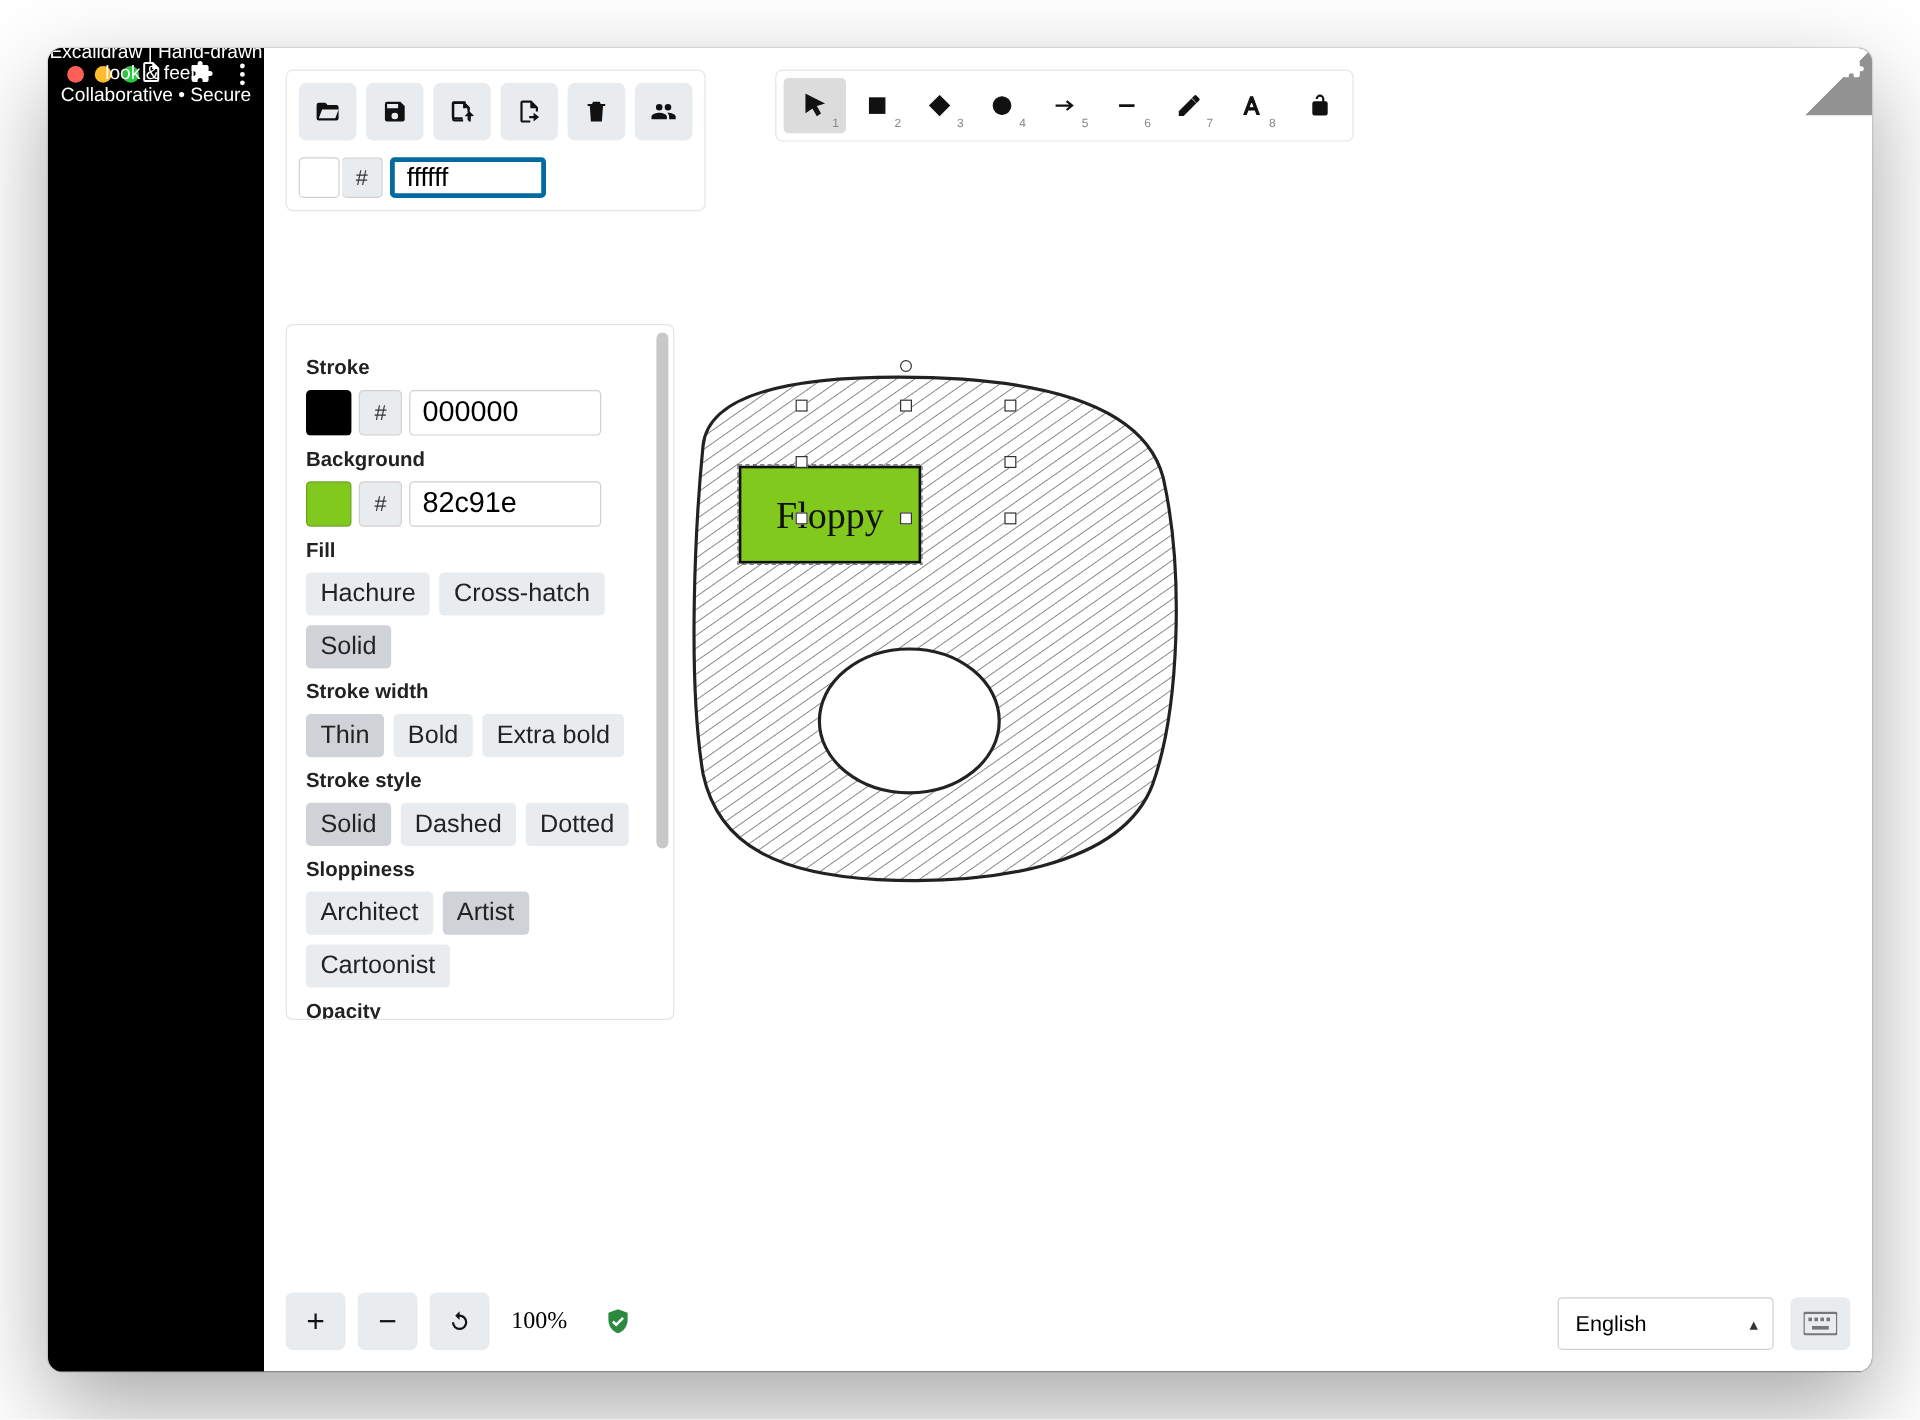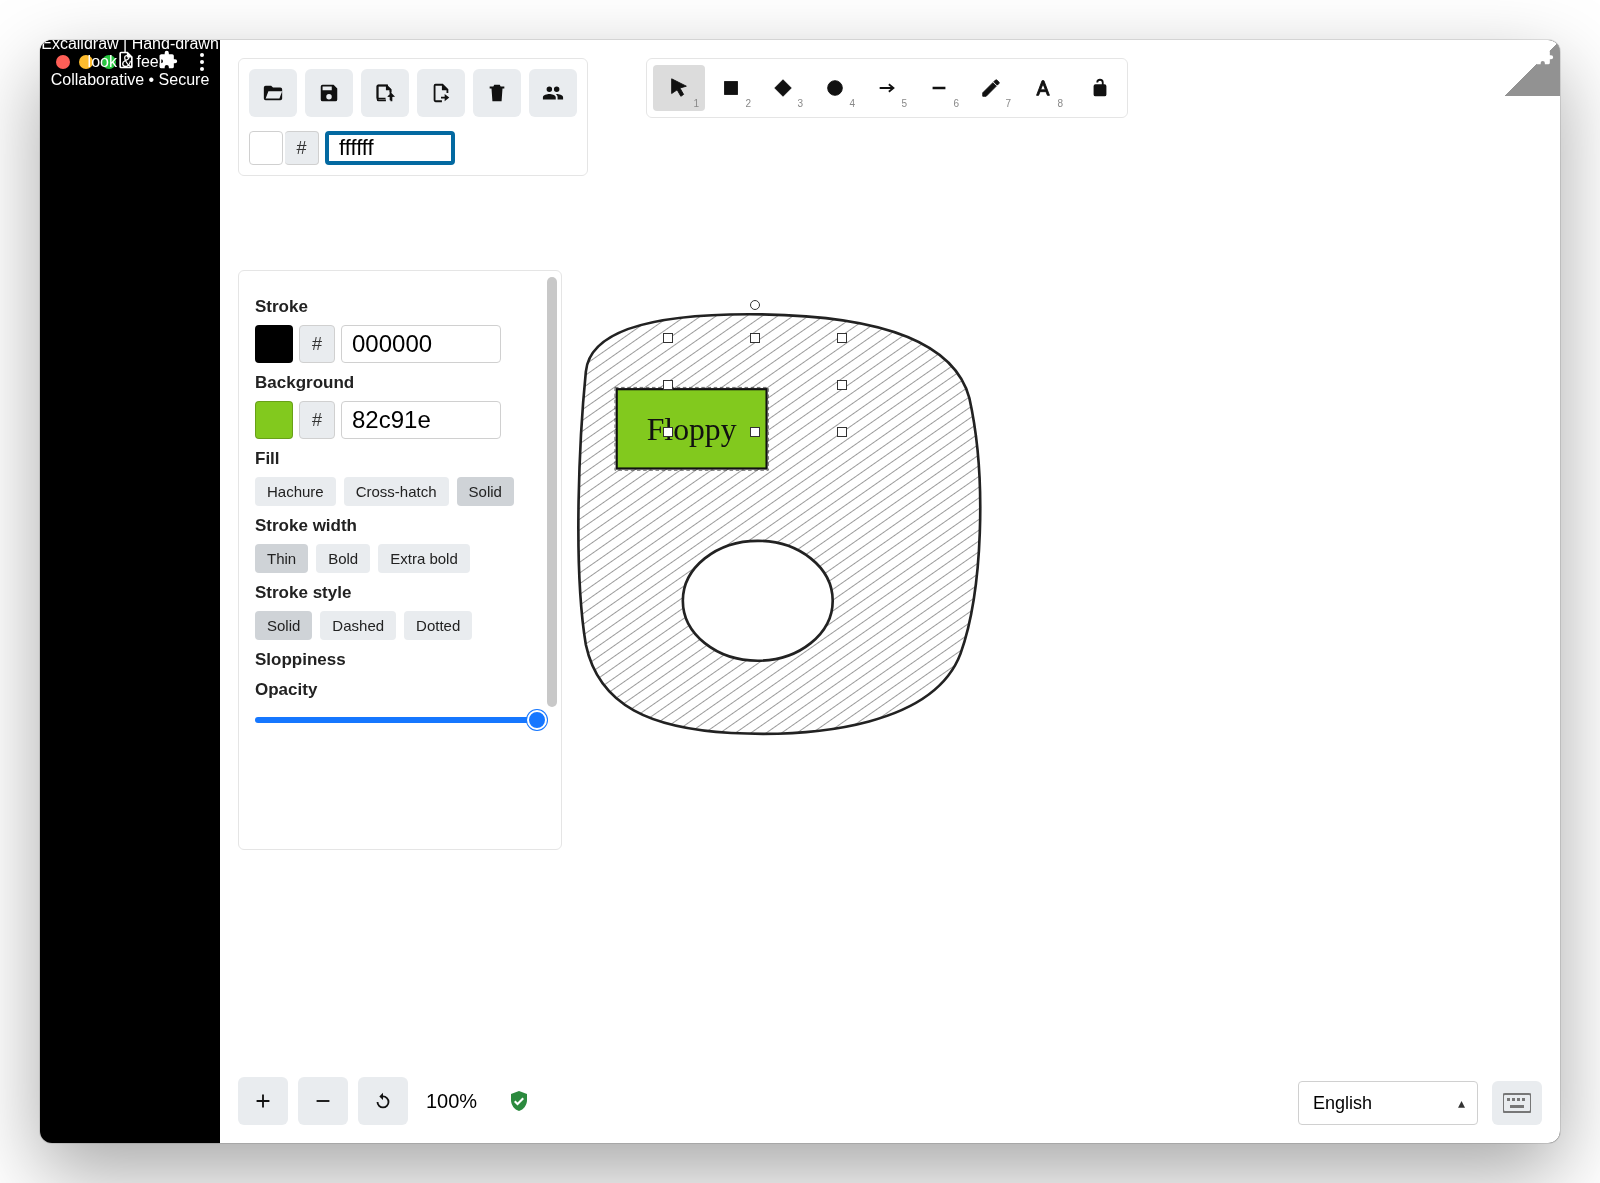--- a/index.html
+++ b/index.html
@@ -165,21 +165,21 @@
     border: 1px solid #d0d0d0;
     border-radius: 4px;
     padding: 0 10px;
     font-size: 24px;
   }
   .chip-row { display: flex; gap: 8px; flex-wrap: wrap; margin-bottom: 4px; }
   .chip {
     padding: 6px 12px;
     background: #e9ecef;
     border: none; border-radius: 4px;
-    font-size: 15px; color: #222;
+    font-size: 21px; color: #222;
     cursor: pointer;
   }
   .chip.active { background: #cfd3d7; }
   .slider-wrap { margin-top: 6px; position: relative; height: 24px; }
   .slider-track {
     position: absolute; left: 0; right: 0; top: 9px;
     height: 6px; background: #1677ff; border-radius: 3px;
   }
   .slider-thumb {
     position: absolute; right: -2px; top: 2px;
@@ -187,21 +187,21 @@
     background: #1677ff; border: 2px solid #fff;
     box-shadow: 0 0 0 1px #1677ff;
   }
   
   .zoom-bar {
     position: absolute;
     left: 18px; bottom: 18px;
     display: flex; gap: 10px; align-items: center;
   }
   .zoom-bar .sq-btn { width: 50px; height: 48px; font-size: 26px; font-weight: 600; color:#111; }
-  .zoom-text { font-size: 20px; font-weight: 500; padding: 0 8px; }
+  .zoom-text { font-size: 20px; font-weight: 500; padding: 0 8px; font-family: Liberation Serif, serif; }
   .shield { width: 24px; height: 26px; margin-left: 12px; }
   
   .lang-bar {
     position: absolute; right: 18px; bottom: 18px;
     display: flex; gap: 14px; align-items: center;
   }
   .lang-sel {
     height: 44px;
     border: 1px solid #d0d0d0;
     border-radius: 4px;
@@ -404,20 +404,25 @@
       </div>
 
       <div class="section-label">Stroke style</div>
       <div class="chip-row">
         <button class="chip active">Solid</button>
         <button class="chip">Dashed</button>
         <button class="chip">Dotted</button>
       </div>
 
       <div class="section-label">Sloppiness</div>
+      <div class="chip-row">
+        <button class="chip">Architect</button>
+        <button class="chip active">Artist</button>
+        <button class="chip">Cartoonist</button>
+      </div>
 
       <div class="section-label">Opacity</div>
       <div class="slider-wrap">
         <div class="slider-track"></div>
         <div class="slider-thumb"></div>
       </div>
     </div>
 
     <div class="zoom-bar">
       <button class="sq-btn">

